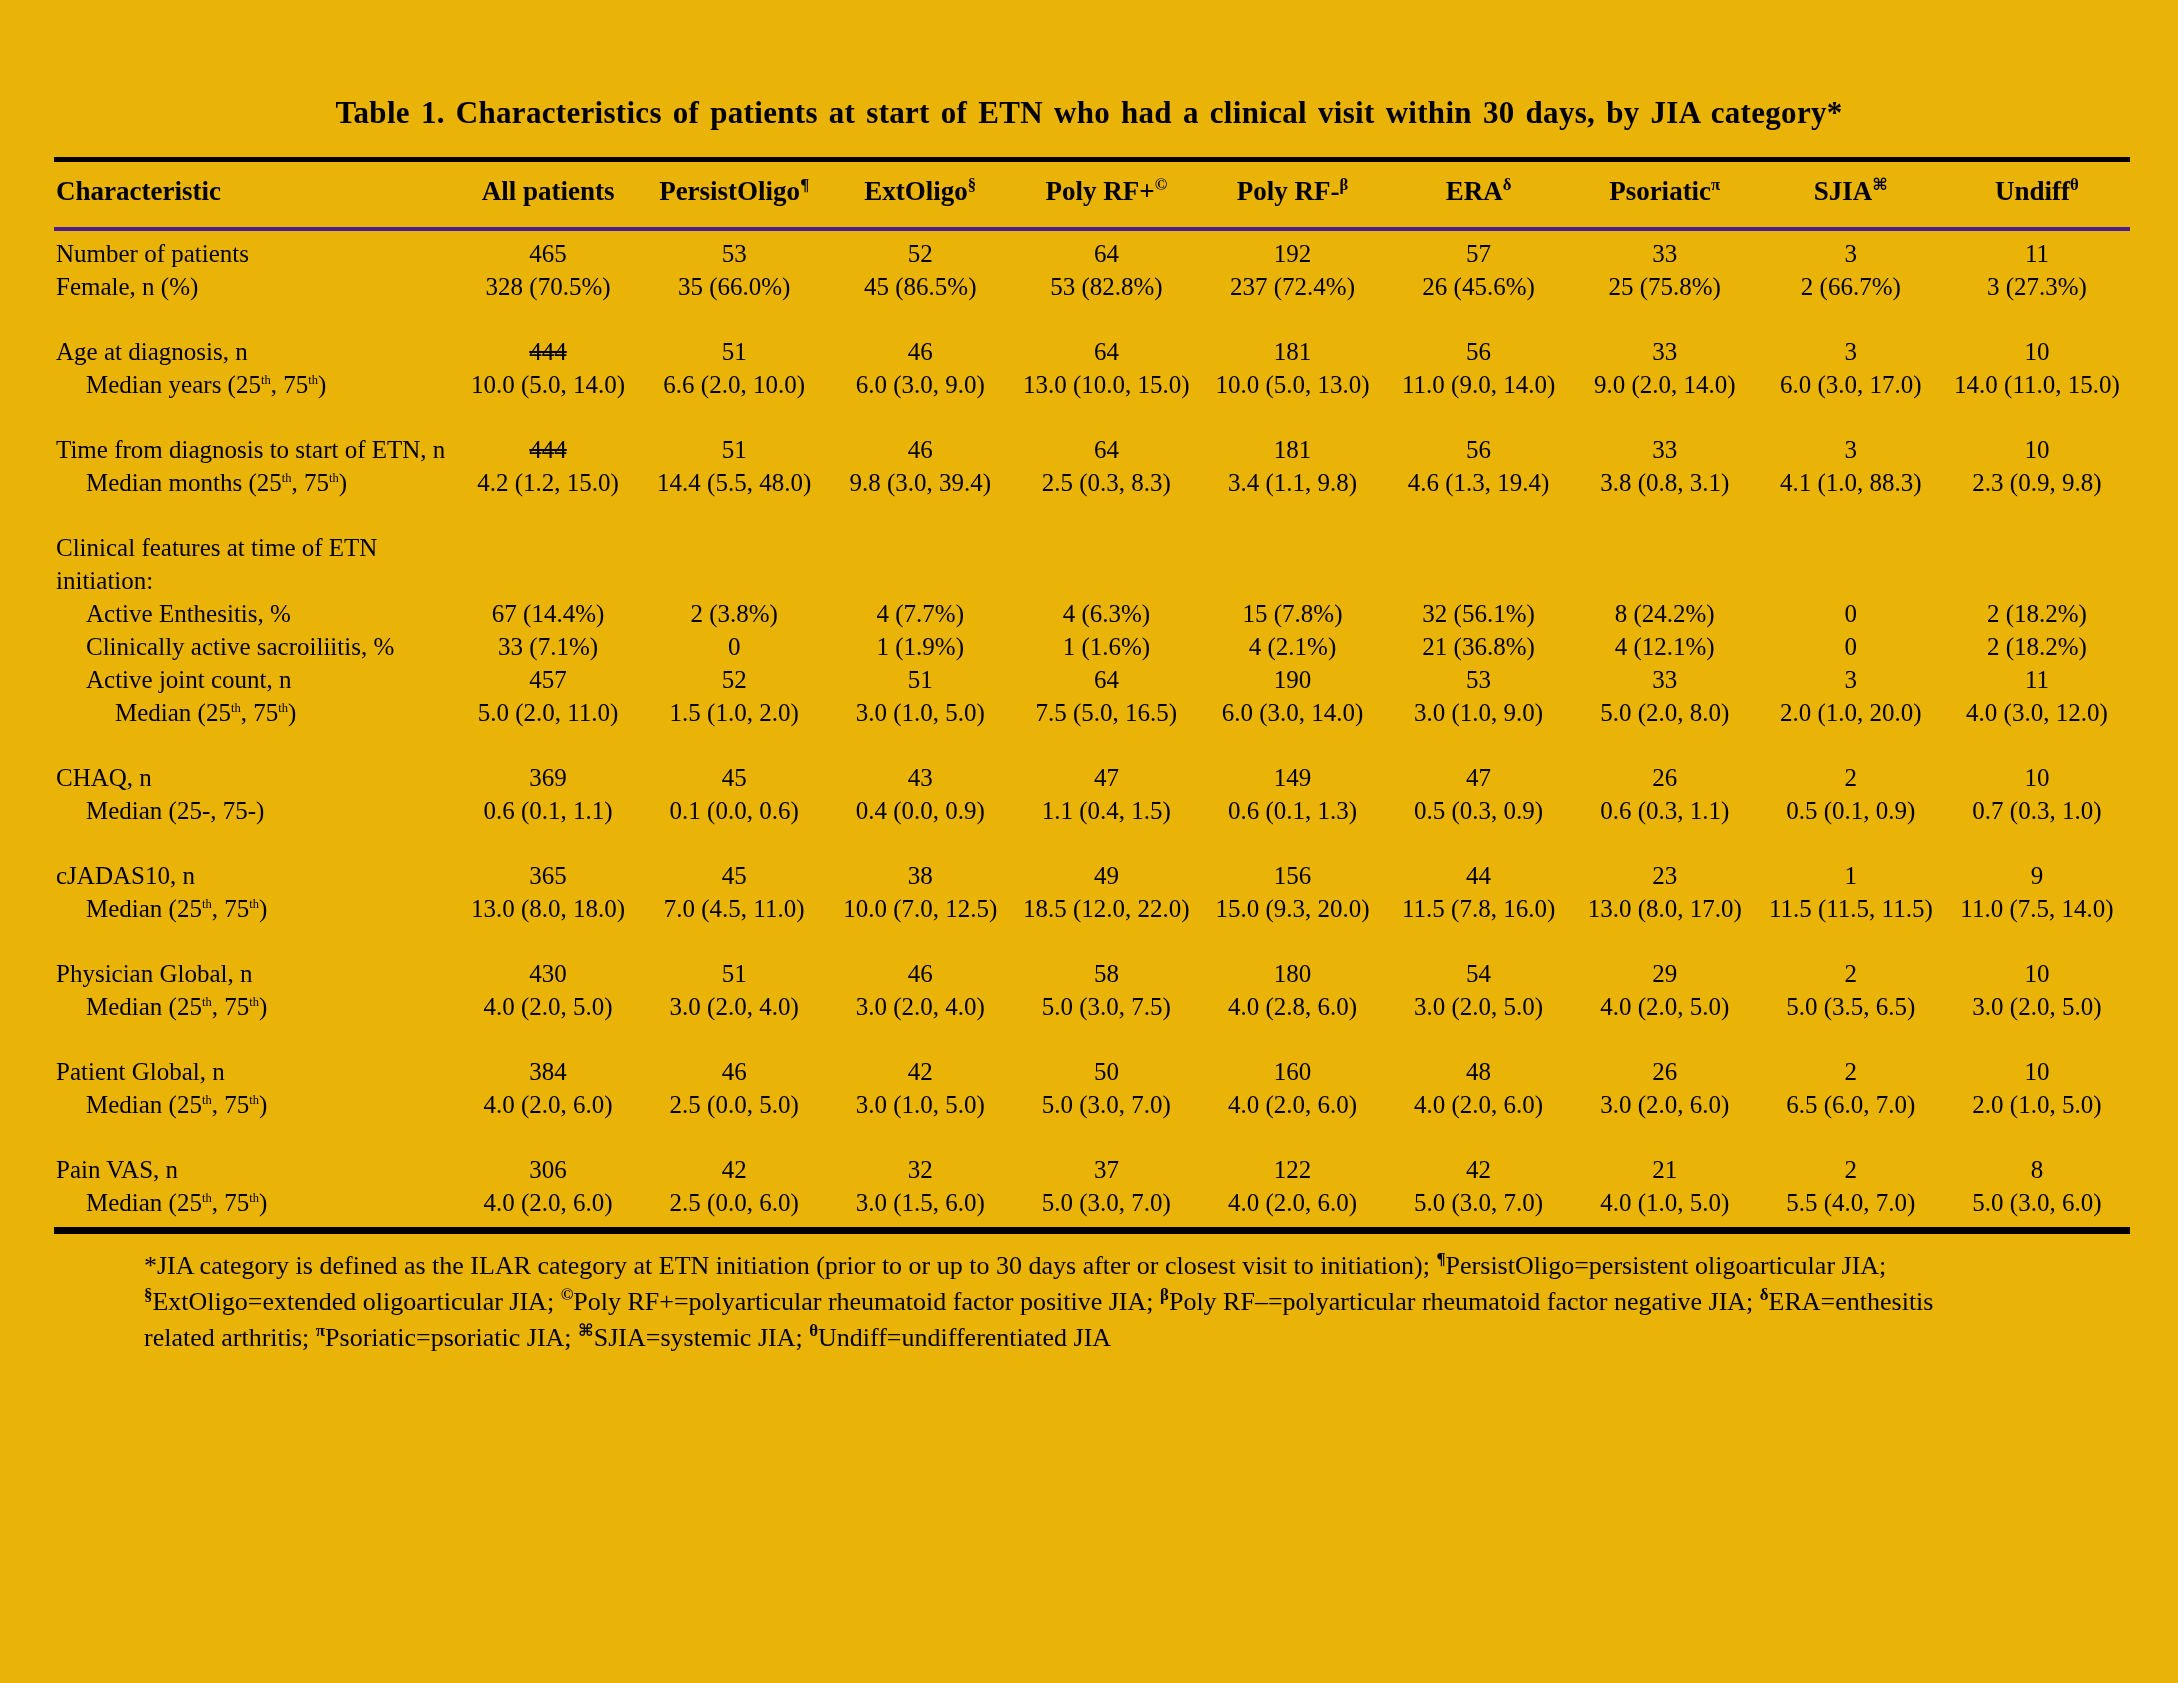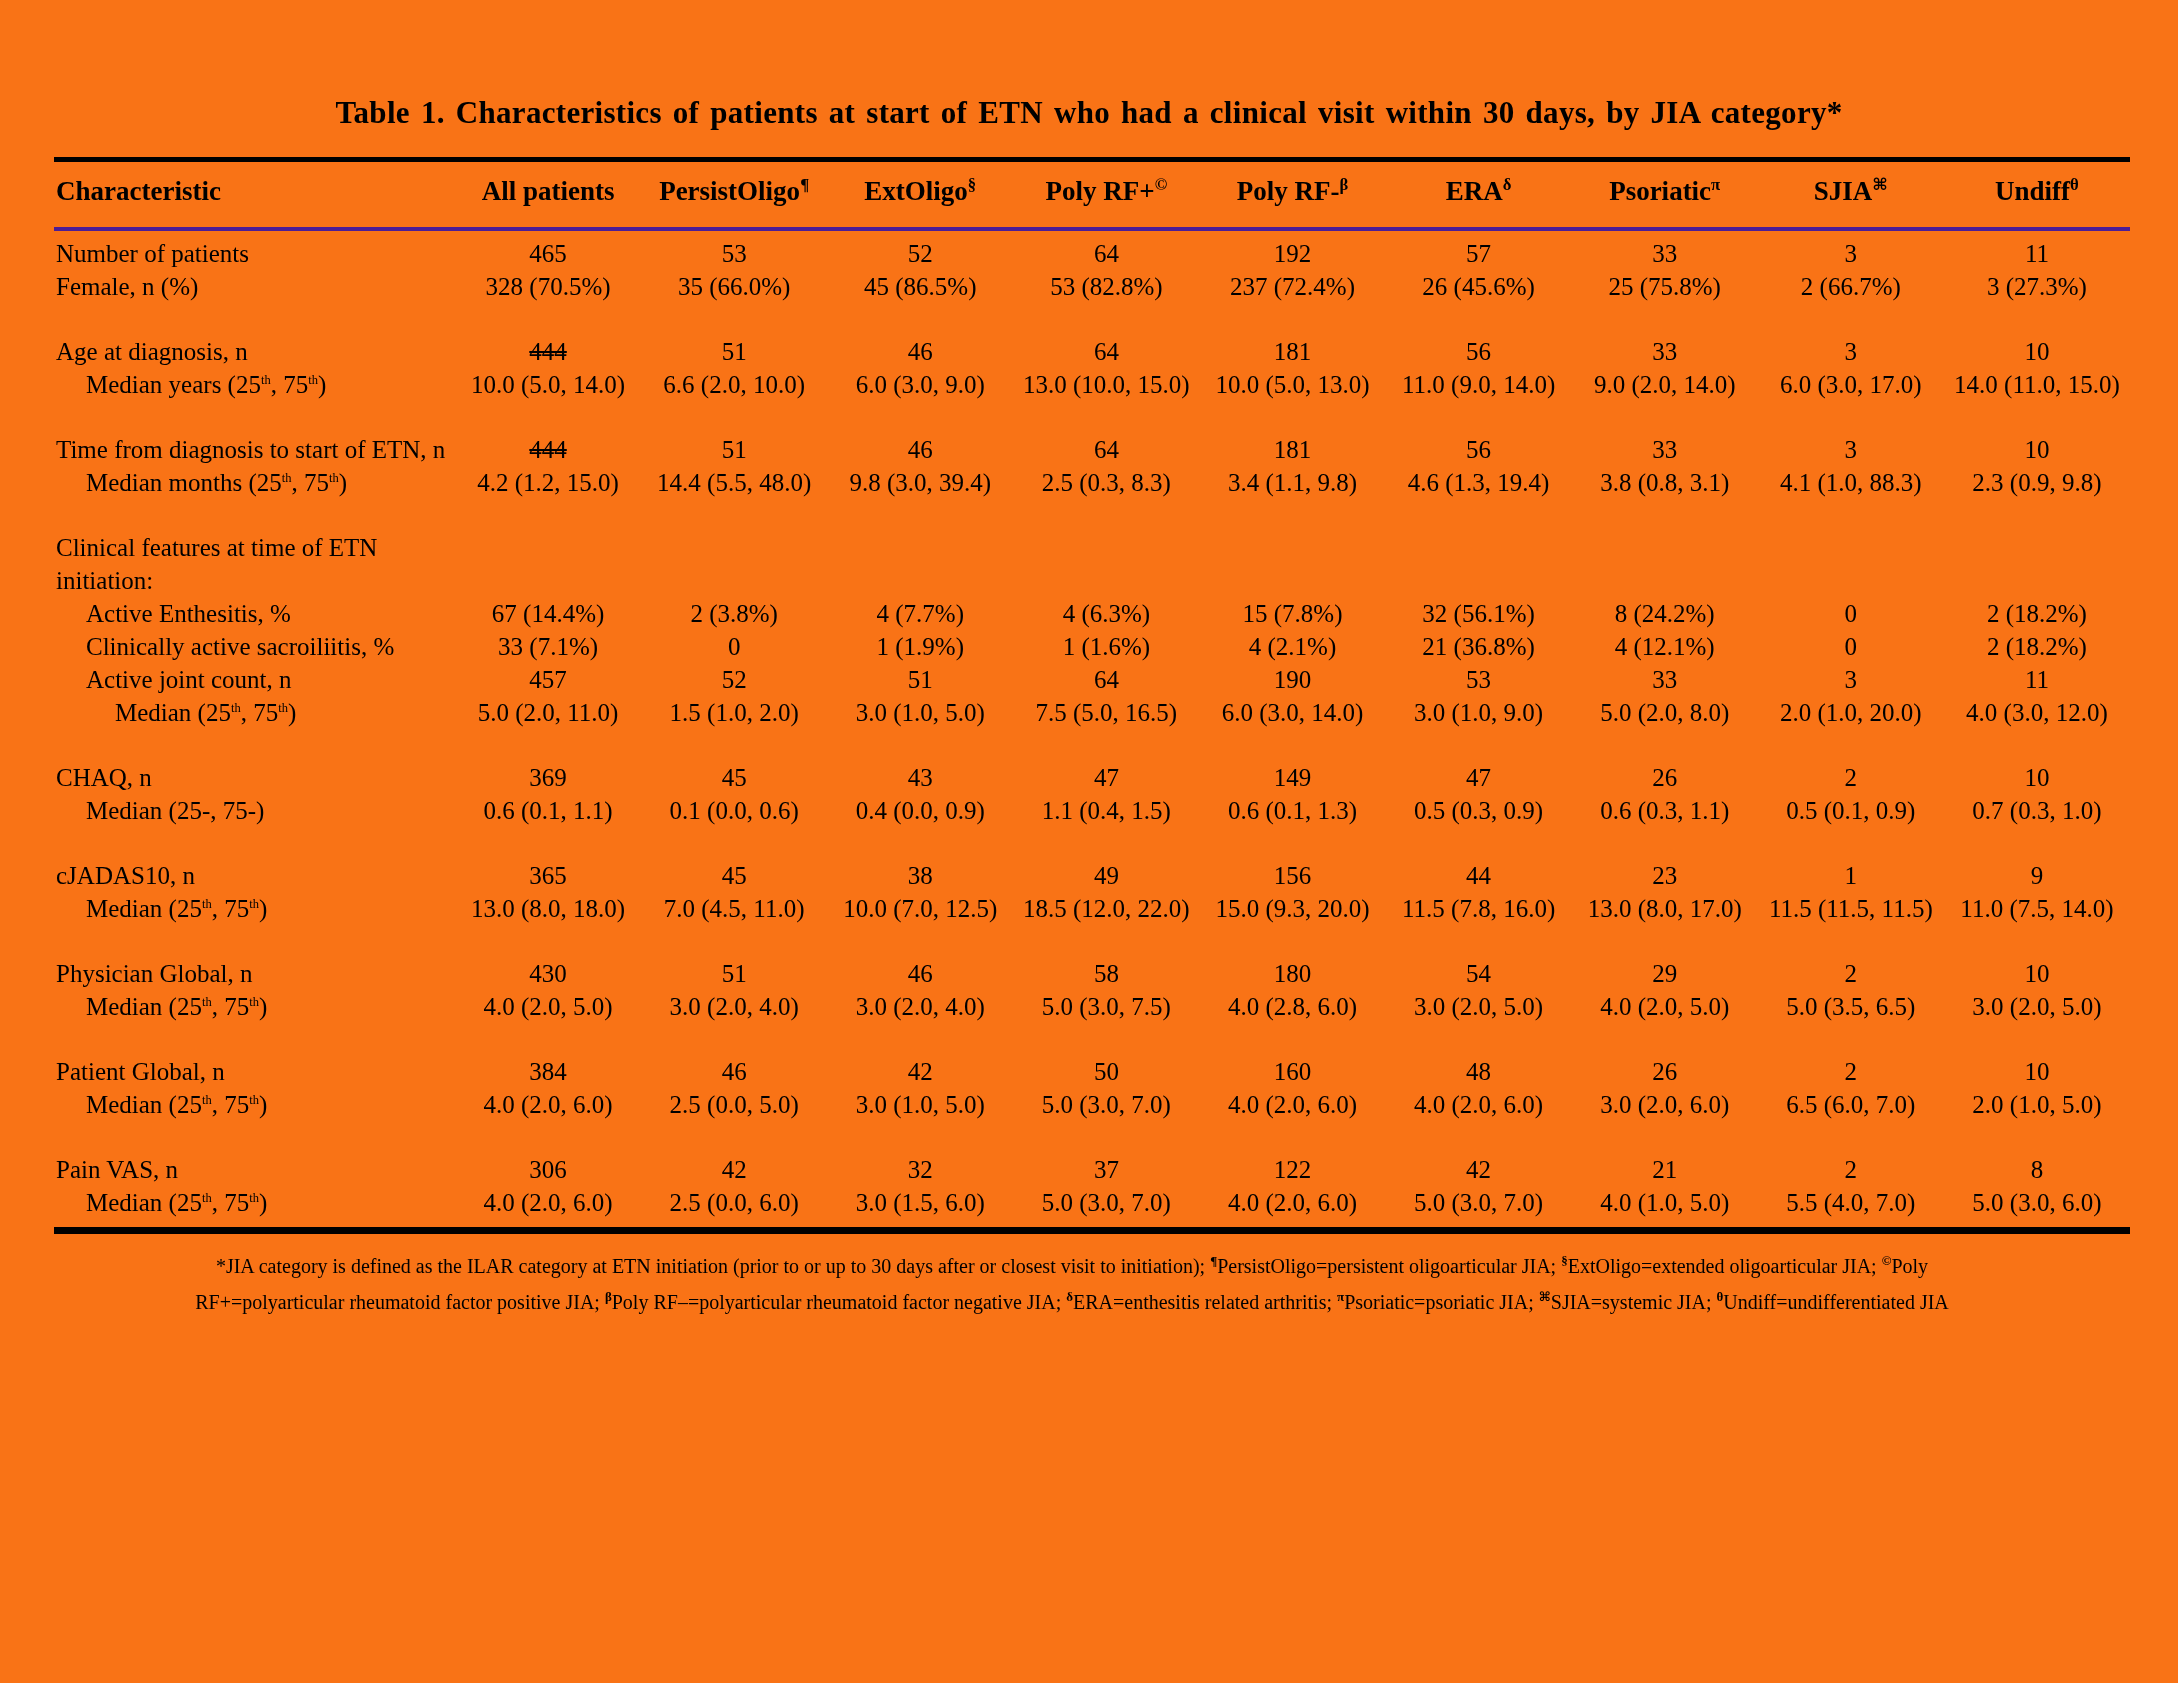--- a/index.html
+++ b/index.html
@@ -6,21 +6,21 @@
     margin: 0;
     padding: 0;
     background: #ffffff;
     color: #000000;
     font-family: "Liberation Serif", "DejaVu Serif", serif;
   }
   .page {
     position: relative;
     width: 2178px;
     height: 1683px;
-    background: #f97316;
+    background: #eab308;
     overflow: hidden;
   }
   .doc-title {
     padding-top: 95px;
     text-align: center;
     font-weight: bold;
     font-size: 31px;
     letter-spacing: 0.3px;
     word-spacing: 3px;
   }
@@ -63,23 +63,23 @@
   }
   tbody td.label.indent-1 { padding-left: 32px; }
   tbody td.label.indent-2 { padding-left: 61px; }
   tbody tr.gap td { padding-top: 32px; }
   tbody tr.first td { padding-top: 6px; }
   tbody tr.last td { padding-bottom: 8px; }
   tbody td.strike { text-decoration: line-through; }
   tbody td sup { font-size: 0.5em; line-height: 0; }
   .footnote {
     margin: 14px 178px 0 144px;
-    font-size: 20px;
+    font-size: 26px;
     line-height: 36px;
-    text-align: center;
+    text-align: left;
   }
   .footnote sup {
     font-weight: bold;
     font-size: 0.65em;
     line-height: 0;
   }
 </style>
 </head>
 <body>
 

